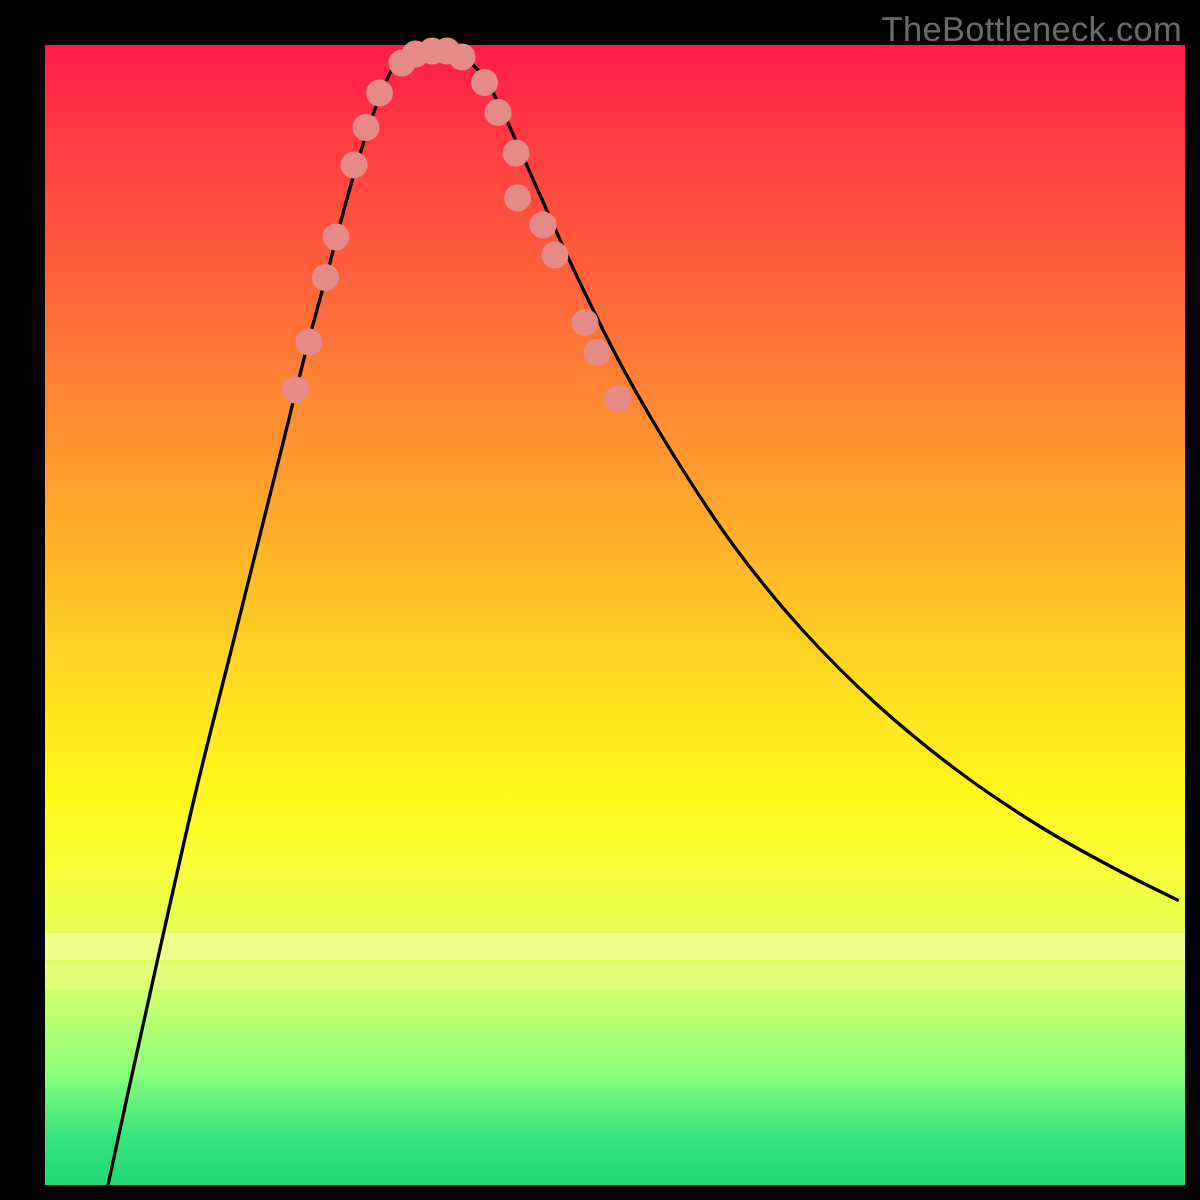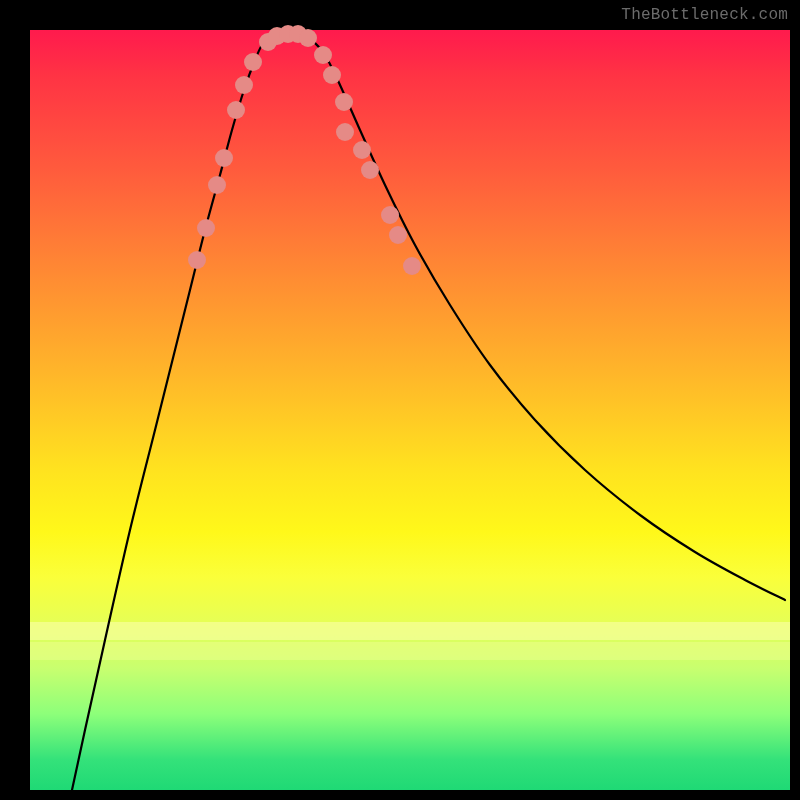--- a/index.html
+++ b/index.html
@@ -59,24 +59,23 @@
     left: 0; top: 0;
     width: 760px;
     height: 760px;
     overflow: visible;
   }
   .watermark {
     position: absolute;
     top: 6px;
     right: 12px;
     color: #6b6b6b;
-    font-size: 16px;
+    font-size: 23px;
     letter-spacing: 0.2px;
     user-select: none;
-    font-family: Liberation Mono, monospace;
   }
 </style>
 </head>
 <body>
 
 <div class="frame">
 
   <div class="plot-area">
 
     <div class="horiz-bands">

